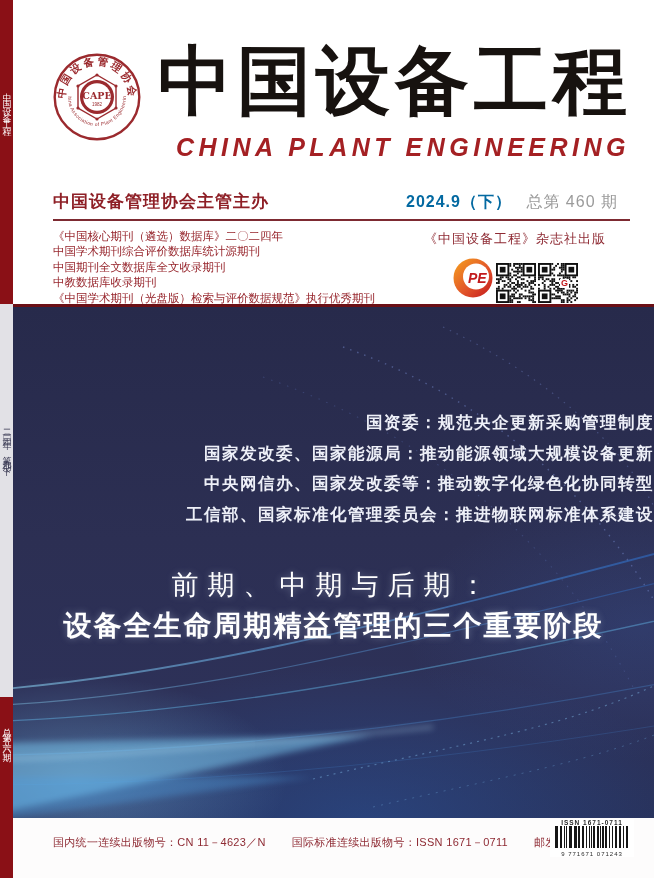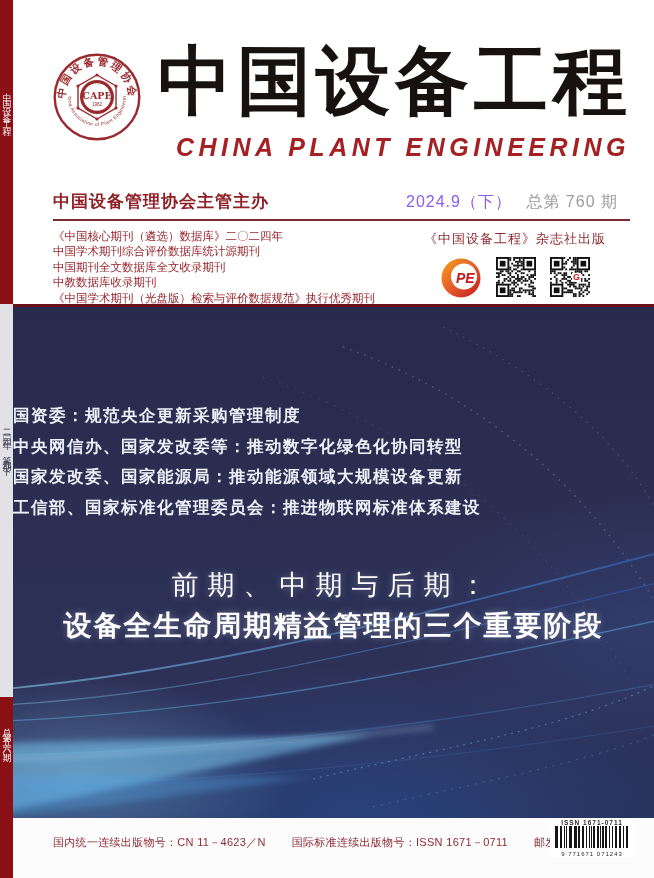--- a/index.html
+++ b/index.html
@@ -21,41 +21,41 @@
   .header { position:absolute; left:13px; top:0; width:641px; height:304px; background:#fff; }
   .seal { position:absolute; left:40px; top:53px; width:88px; height:88px; }
   .masthead-title { position:absolute; left:132px; top:34px; width:487px; text-align:right;
       font-family:"DejaVu Serif", serif; font-weight:900; color:#17120f;
       font-size:74px; letter-spacing:5px; line-height:1.25; transform:scaleY(1.02); }
   .masthead-sub { position:absolute; right:24px; top:133px; color:#a42023;
       font-style:italic; font-weight:900; font-size:25px; letter-spacing:4.5px; }
   .org-row { position:absolute; left:40px; right:36px; top:190px; display:flex; justify-content:space-between; align-items:baseline; }
   .org-label { color:#8e1f26; font-weight:bold; font-size:17px; letter-spacing:1px; }
   .issue-box { font-size:16px; }
-  .issue-date { color:#8b5cf6; font-weight:normal; letter-spacing:1px; }
+  .issue-date { color:#0369a1; font-weight:bold; letter-spacing:1px; }
   .issue-no { color:#9b9b9b; margin-left:10px; letter-spacing:1px; }
   .header-rule { position:absolute; left:40px; right:24px; top:219px; height:2px; background:#7d2a31; }
   .index-list { position:absolute; left:40px; top:229px; color:#96242b; font-size:11.5px; line-height:15.4px; font-weight:500; }
   .pub-block { position:absolute; right:24px; top:230px; width:230px; text-align:center; }
   .pub-label { color:#8e2a33; font-size:13px; letter-spacing:1px; }
-  .logo-row { display:flex; justify-content:center; align-items:flex-start; gap:14px; margin-top:9px; }
+  .logo-row { display:flex; justify-content:center; align-items:flex-end; gap:2px; margin-top:9px; }
   .qr { width:40px; height:40px; background:#fff; position:relative; }
   .qr svg { display:block; }
   .qr .qr-center-mark { position:absolute; left:55%; top:40%; font-size:9px; font-weight:bold; color:#c21a1c; background:#fff; line-height:1; padding:0 1px; }
 
   
   .cover { position:absolute; left:13px; top:304px; width:641px; height:518px; overflow:hidden;
       border-top:3px solid #6b1016;
       background:
         radial-gradient(300px 150px at 10% 92%, rgba(130,205,255,.38), rgba(130,205,255,0) 70%),
         radial-gradient(480px 220px at 55% 100%, rgba(45,110,205,.30), rgba(45,110,205,0) 72%),
         radial-gradient(340px 190px at 98% 62%, rgba(70,120,215,.16), rgba(70,120,215,0) 70%),
         linear-gradient(180deg, #272a4b 0%, #2c2f53 45%, #2d3158 75%, #283058 100%); }
   .cover svg.decor { position:absolute; left:0; top:0; }
-  .headlines { position:absolute; top:93px; left:0; width:100%; text-align:left; }
+  .headlines { position:absolute; top:100px; left:0; width:100%; text-align:right; }
   .headline { color:#eef0f8; font-size:16.5px; font-weight:600; letter-spacing:1.5px; line-height:30.5px; }
   .feature { position:absolute; top:258px; left:0; width:100%; text-align:center; color:#fff;
       font-family:"DejaVu Serif", serif; text-shadow:0 0 7px rgba(220,235,255,.35); }
   .feature-l1 { font-size:27px; font-weight:400; letter-spacing:9px; line-height:40px; }
   .feature-l2 { font-size:28px; font-weight:700; letter-spacing:2px; line-height:42px; }
 
   
   .footer-rule { position:absolute; left:13px; top:822px; width:641px; height:5px; background:#6e1016; }
   .footer { position:absolute; left:13px; top:818px; width:641px; height:62px; background:#fdfcfc; }
   .foot-text { position:absolute; left:40px; top:17px; display:flex; gap:26px; color:#8e2a33; font-size:11px; letter-spacing:.3px; }
@@ -109,21 +109,21 @@
       </svg>
     </div>
 
     <div class="masthead-title">中国设备工程</div>
     <div class="masthead-sub">CHINA PLANT ENGINEERING</div>
 
     <div class="org-row">
       <span class="org-label">中国设备管理协会主管主办</span>
       <span class="issue-box">
         <span class="issue-date">2024.9（下）</span>
-        <span class="issue-no">总第 760 期</span>
+        <span class="issue-no">总第 460 期</span>
       </span>
     </div>
 
     <div class="header-rule"></div>
 
     <div class="index-list">
       <div>《中国核心期刊（遴选）数据库》二〇二四年</div>
       <div>中国学术期刊综合评价数据库统计源期刊</div>
       <div>中国期刊全文数据库全文收录期刊</div>
       <div>中教数据库收录期刊</div>
@@ -472,22 +472,22 @@
       <polygon points="-10,505 360,428 -10,436" fill="#7ecdf4" opacity=".5" filter="url(#soft)"></polygon>
       <polygon points="-10,512 300,470 -10,470" fill="#4f9fe0" opacity=".35" filter="url(#soft)"></polygon>
       <path d="M-10,452 C120,448 260,436 420,420" fill="none" stroke="#bfe8fa" stroke-width="2.2" opacity=".6" filter="url(#soft)"></path>
 
       <path d="M300,472 C450,436 560,420 655,372" fill="none" stroke="#7fb6e4" stroke-width="1.2" stroke-dasharray="2 5" opacity=".45"></path>
       <path d="M360,500 C490,470 590,452 660,420" fill="none" stroke="#6da6da" stroke-width="1" stroke-dasharray="2 6" opacity=".35"></path>
     </svg>
 
     <div class="headlines">
       <div class="headline">国资委：规范央企更新采购管理制度</div>
+      <div class="headline">国家发改委、国家能源局：推动能源领域大规模设备更新</div>
       <div class="headline">中央网信办、国家发改委等：推动数字化绿色化协同转型</div>
-      <div class="headline">国家发改委、国家能源局：推动能源领域大规模设备更新</div>
       <div class="headline">工信部、国家标准化管理委员会：推进物联网标准体系建设</div>
     </div>
 
     <div class="feature">
       <div class="feature-l1">前期、中期与后期：</div>
       <div class="feature-l2">设备全生命周期精益管理的三个重要阶段</div>
     </div>
   </div>
 
   <div class="footer-rule"></div>

